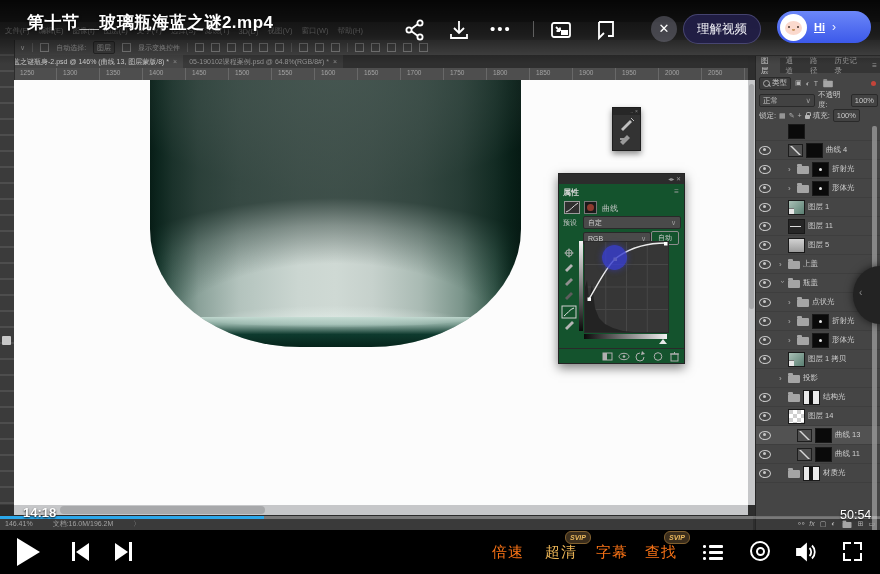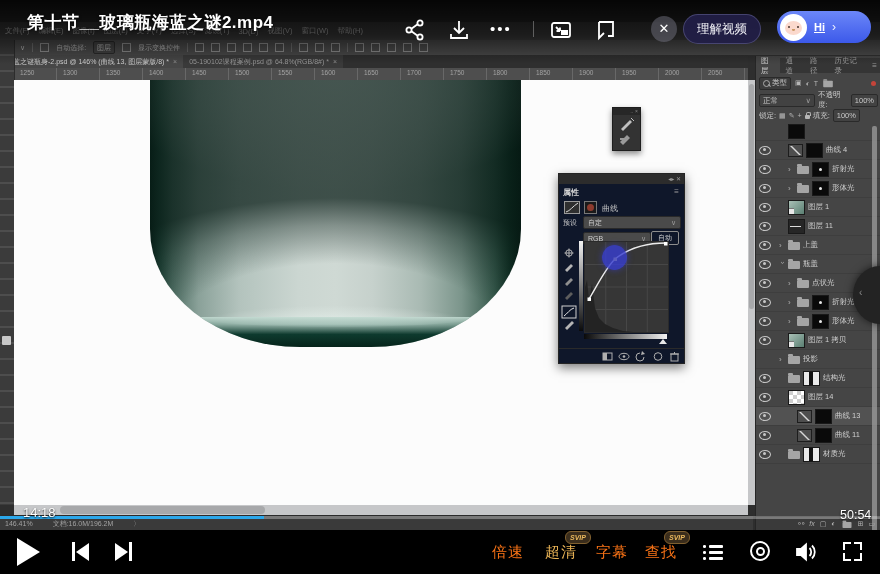--- a/index.html
+++ b/index.html
@@ -44,21 +44,21 @@
        border-radius:0 0 150px 150px / 0 0 95px 95px;
        background:linear-gradient(180deg, rgba(195,219,210,.9) 0%, rgba(122,163,150,.55) 24%, #0e3a2e 58%, #06241b 100%);}
   #hscroll{position:absolute;left:14px;top:505px;width:734px;height:10px;background:#c6c7c9;}
   #hthumb{position:absolute;left:46px;top:1px;width:205px;height:8px;background:#a7a8aa;border-radius:4px;}
   #vscroll{position:absolute;left:748px;top:80px;width:7px;height:425px;background:#c6c7c9;}
   #vthumb{position:absolute;left:1px;top:4px;width:5px;height:225px;background:#a7a8aa;border-radius:3px;}
   #statusbar{position:absolute;left:0;top:515px;width:748px;height:15px;background:#3a3a3a;
              border-top:1px solid #2b2b2b;display:flex;align-items:center;gap:20px;
              padding-left:5px;font-size:7px;color:#a2a2a2;}
   
-  #curves{position:absolute;left:558px;top:173px;width:125px;height:189px;background:#0f172a;
+  #curves{position:absolute;left:558px;top:173px;width:125px;height:189px;background:#14532d;
           border:1px solid #242424;box-shadow:0 4px 10px rgba(0,0,0,.5);font-size:7px;color:#c9c9c9;}
   #cv-head{position:absolute;left:0;top:0;right:0;height:10px;background:#2c2c2c;
            color:#9a9a9a;font-size:6px;text-align:right;padding-right:3px;line-height:10px;}
   #cv-tab{position:absolute;left:4px;top:13px;font-size:8px;font-weight:bold;color:#d6d6d6;}
   #cv-menu{position:absolute;right:5px;top:13px;color:#9a9a9a;font-size:8px;}
   #cv-type-ic{position:absolute;left:5px;top:27px;width:14px;height:11px;border:1px solid #9a9a9a;background:#2f2f2f;}
   #cv-type-ic svg{display:block;}
   #cv-sq{position:absolute;left:25px;top:27px;width:11px;height:11px;background:#1a1a1a;border:1px solid #777;}
   #cv-sq i{position:absolute;inset:2px;background:#8e3b2e;border-radius:50%;}
   #cv-name{position:absolute;left:43px;top:29px;font-size:8px;}
@@ -151,21 +151,21 @@
        background:linear-gradient(180deg,#6c87f8,#3c59ea);display:flex;align-items:center;gap:7px;padding-left:3px;box-sizing:border-box;}
   #avatar{width:27px;height:27px;border-radius:50%;background:#fff;position:relative;overflow:hidden;flex:0 0 auto;}
   #avatar .face{position:absolute;left:5px;top:7px;width:17px;height:14px;border-radius:50%;background:#fbd9cd;}
   #avatar .face::before{content:'';position:absolute;left:3px;top:5px;width:2px;height:2px;border-radius:50%;background:#46342e;box-shadow:9px 0 0 #46342e;}
   #avatar .face::after{content:'';position:absolute;left:7px;top:8px;width:3px;height:2px;border-radius:0 0 3px 3px;background:#c96;}
   #hi-label{color:#fff;font-size:11px;font-weight:bold;text-decoration:underline;}
   #hi-arrow{color:rgba(255,255,255,.9);font-size:12px;}
   
   #prog-track{position:absolute;left:0;top:516px;width:880px;height:3px;background:rgba(255,255,255,.32);}
   #prog-played{height:3px;background:#2ba7ea;}
-  #cur-time{position:absolute;left:23px;top:505px;font-size:13px;font-weight:normal;color:#fff;text-shadow:0 1px 2px rgba(0,0,0,.9);}
+  #cur-time{position:absolute;left:23px;top:505px;font-size:13px;font-weight:bold;color:#fff;text-shadow:0 1px 2px rgba(0,0,0,.9);}
   #dur-time{position:absolute;left:840px;top:508px;font-size:12.5px;color:#fff;text-shadow:0 1px 2px rgba(0,0,0,.9);}
   
   #controlbar{position:absolute;left:0;top:530px;width:880px;height:44px;background:#000;}
   #btn-play{position:absolute;left:17px;top:8px;width:0;height:0;
             border-top:14px solid transparent;border-bottom:14px solid transparent;border-left:23px solid #fff;}
   .skip{position:absolute;top:12px;width:22px;height:20px;}
   .skip .tri{position:absolute;top:1px;width:0;height:0;border-top:9px solid transparent;border-bottom:9px solid transparent;}
   .skip .bar{position:absolute;top:0;width:3px;height:19px;background:#fff;}
   #btn-prev{left:70px;} #btn-prev .tri{right:3px;border-right:13px solid #fff;} #btn-prev .bar{left:2px;}
   #btn-next{left:112px;} #btn-next .tri{left:3px;border-left:13px solid #fff;} #btn-next .bar{right:2px;}
@@ -431,20 +431,26 @@
           <span class="eye"></span>
           <span style="width: 11px; flex: 0 0 auto;"></span>
           <span class="th teal"></span>
           <span class="llabel">图层 1</span>
         </div>
         <div class="lrow">
           <span class="eye"></span>
           <span style="width: 11px; flex: 0 0 auto;"></span>
           <span class="th line"></span>
           <span class="llabel">图层 11</span>
+        </div>
+        <div class="lrow">
+          <span class="eye"></span>
+          <span style="width: 11px; flex: 0 0 auto;"></span>
+          <span class="th gray"></span>
+          <span class="llabel">图层 5</span>
         </div>
         <div class="lrow">
           <span class="eye"></span>
           <span style="width: 2px; flex: 0 0 auto;"></span>
           <span class="exp">›</span>
           <span class="fold"></span>
           <span class="llabel">上盖</span>
         </div>
         <div class="lrow">
           <span class="eye"></span>

